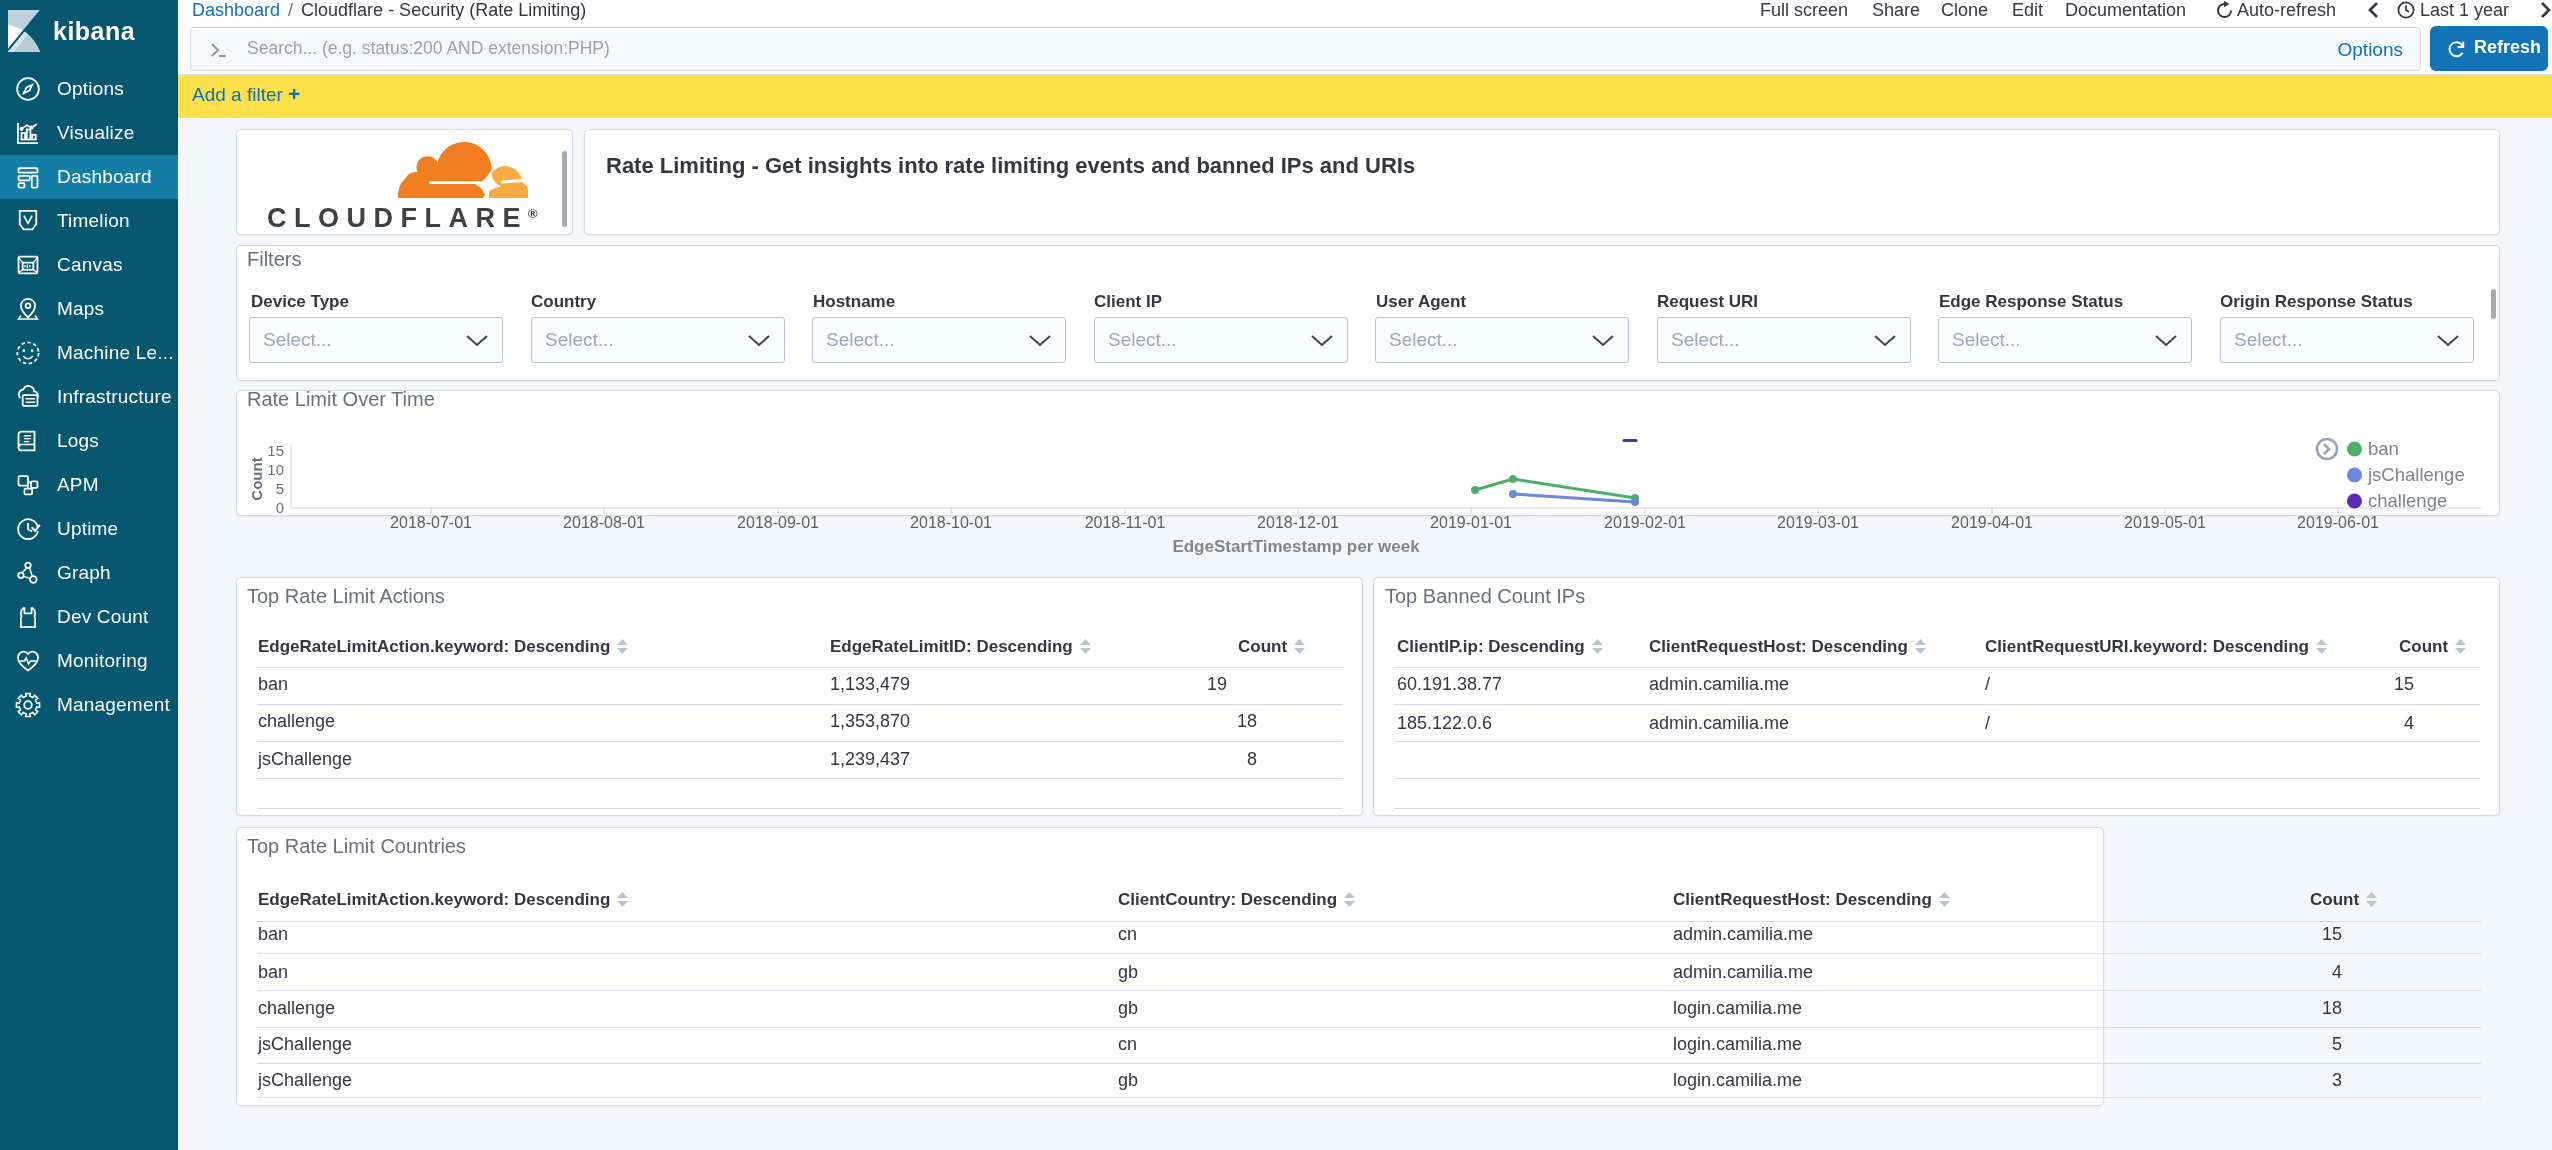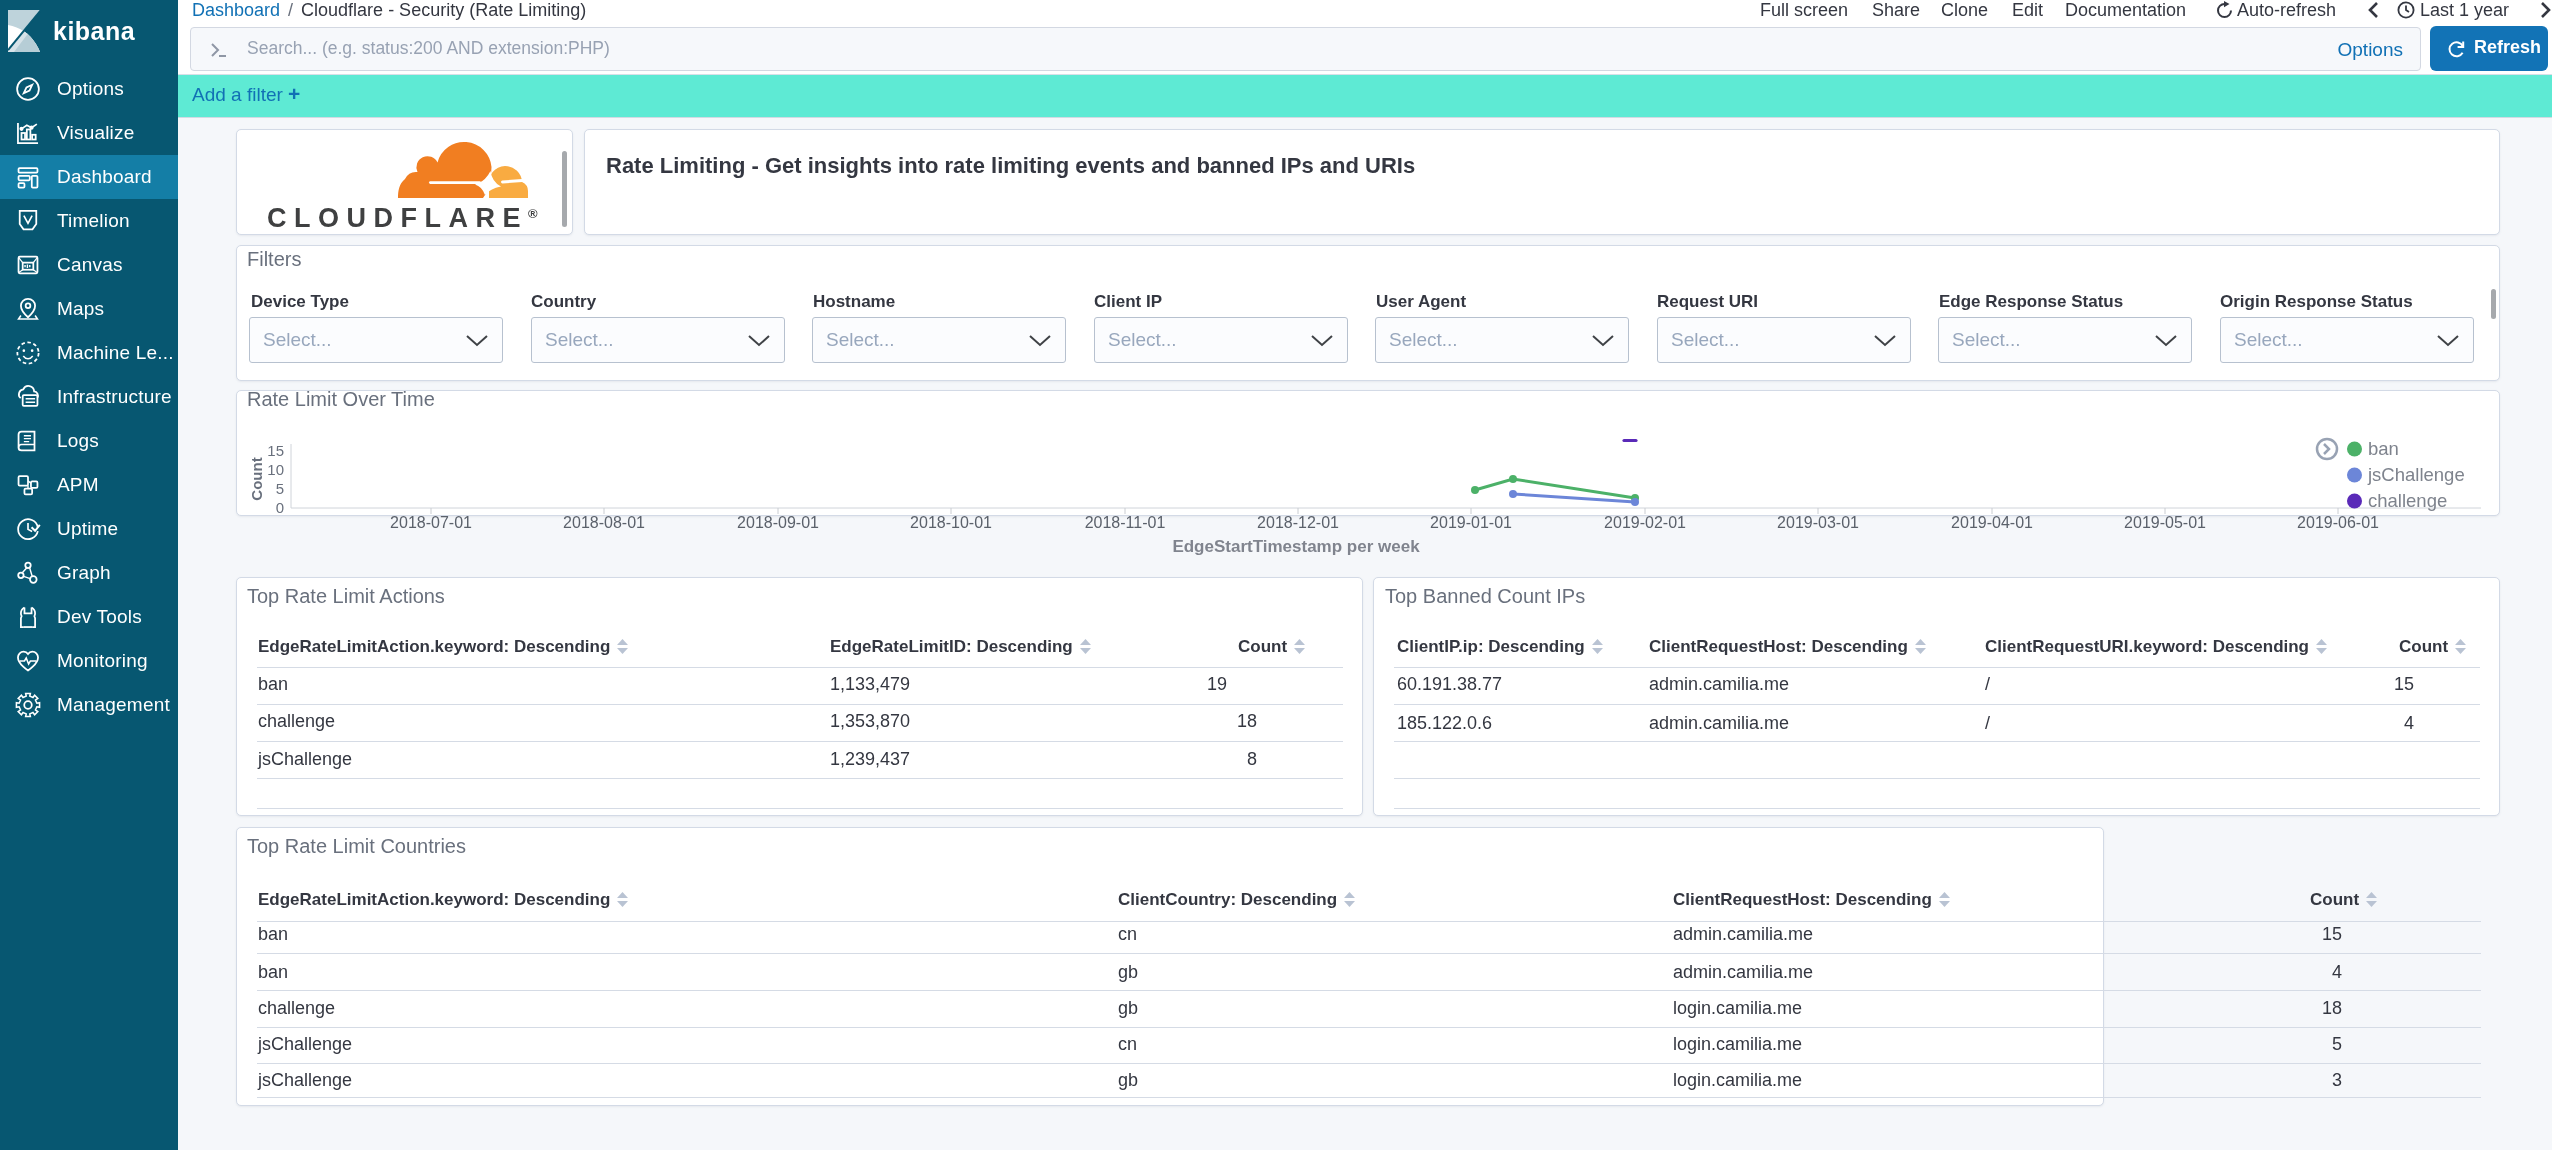--- a/index.html
+++ b/index.html
@@ -22,21 +22,21 @@
 #crumbs .sep { color:#69707d; margin:0 8px; }
 .tm { position:absolute; top:0px; font-size:18px; color:#343741; white-space:nowrap; }
 .tmsvg { position:absolute; }
 #searchbox { position:absolute; left:12px; top:27px; width:2231px; height:44px; background:#f6f8fb; border:1px solid #d3d8e2; border-radius:4px; }
 #searchbox .prompt { position:absolute; left:16px; top:10px; width:24px; height:24px; color:#8f97a5; }
 #searchbox .ph { position:absolute; left:56px; top:10px; font-size:17.5px; color:#98a2b3; }
 #searchbox .opts { position:absolute; right:17px; top:11px; font-size:19px; color:#1171b5; }
 #refreshbtn { position:absolute; left:2252px; top:26px; width:118px; height:45px; background:#1273b6; border-radius:6px; color:#fff; font-size:18px; font-weight:bold; }
 #refreshbtn .rt { position:absolute; left:44px; top:11px; }
 #refreshbtn svg { position:absolute; left:16px; top:12px; }
-#filterrow { position:absolute; left:178px; top:74px; width:2374px; height:44px; background:#5eead4; border-top:1px solid #d9dfe8; border-bottom:1px solid #d3dae3; }
+#filterrow { position:absolute; left:178px; top:74px; width:2374px; height:44px; background:#fde047; border-top:1px solid #d9dfe8; border-bottom:1px solid #d3dae3; }
 #addfilter { position:absolute; left:14px; top:7px; font-size:19px; color:#1171b5; }
 #addfilter b { font-weight:bold; font-size:21px; }
 
 
 .panel { position:absolute; background:#fff; border:1px solid #d3dae6; border-radius:5px; box-shadow:0 1px 2px rgba(120,130,150,0.12); }
 .ptitle { position:absolute; left:10px; top:4px; font-size:20px; color:#69707d; }
 
 
 .flabel { position:absolute; top:46px; font-size:17px; font-weight:bold; color:#343741; white-space:nowrap; }
 .fselect { position:absolute; top:71px; width:254px; height:46px; background:#fbfcfe; border:1px solid #b7c1cf; border-radius:3px; }
@@ -170,21 +170,21 @@
         <path d="M10,6.5 L6,11 M12.3,6.3 L14.6,13.9 M7.3,13.8 L12.8,15.8" stroke-width="1.2"></path>
       </svg>
       <span class="lbl">Graph</span>
     </div>
   <div class="navitem" style="top:595px">
       <svg class="ico" viewBox="0 0 22 22" fill="none" stroke="#fff" stroke-width="1.5">
         <path d="M8,3 c-1.8,0.9 -3,2.8 -3,4.9 c0,0.9 0.2,1.7 0.6,2.4 L5,12 v7.5 h2.5 M14,3 c1.8,0.9 3,2.8 3,4.9 c0,0.9 -0.2,1.7 -0.6,2.4 L17,12 v7.5 h-2.5"></path>
         <path d="M8,3 V8 H14 V3"></path>
         <path d="M7.5,19.5 H14.5"></path>
       </svg>
-      <span class="lbl">Dev Tools</span>
+      <span class="lbl">Dev Count</span>
     </div>
   <div class="navitem" style="top:639px">
       <svg class="ico" viewBox="0 0 22 22" fill="none" stroke="#fff" stroke-width="1.5">
         <path d="M11,19 C11,19 2.5,13.5 2.5,8 C2.5,5.2 4.7,3 7.3,3 C8.9,3 10.2,3.8 11,5 C11.8,3.8 13.1,3 14.7,3 C17.3,3 19.5,5.2 19.5,8 C19.5,13.5 11,19 11,19 Z"></path>
         <path d="M4,11 H8 L9.5,8.5 L11.5,13.5 L13,11 H18" stroke-width="1.3"></path>
       </svg>
       <span class="lbl">Monitoring</span>
     </div>
   <div class="navitem" style="top:683px">
       <svg class="ico" viewBox="0 0 22 22" fill="none" stroke="#fff" stroke-width="1.5">

